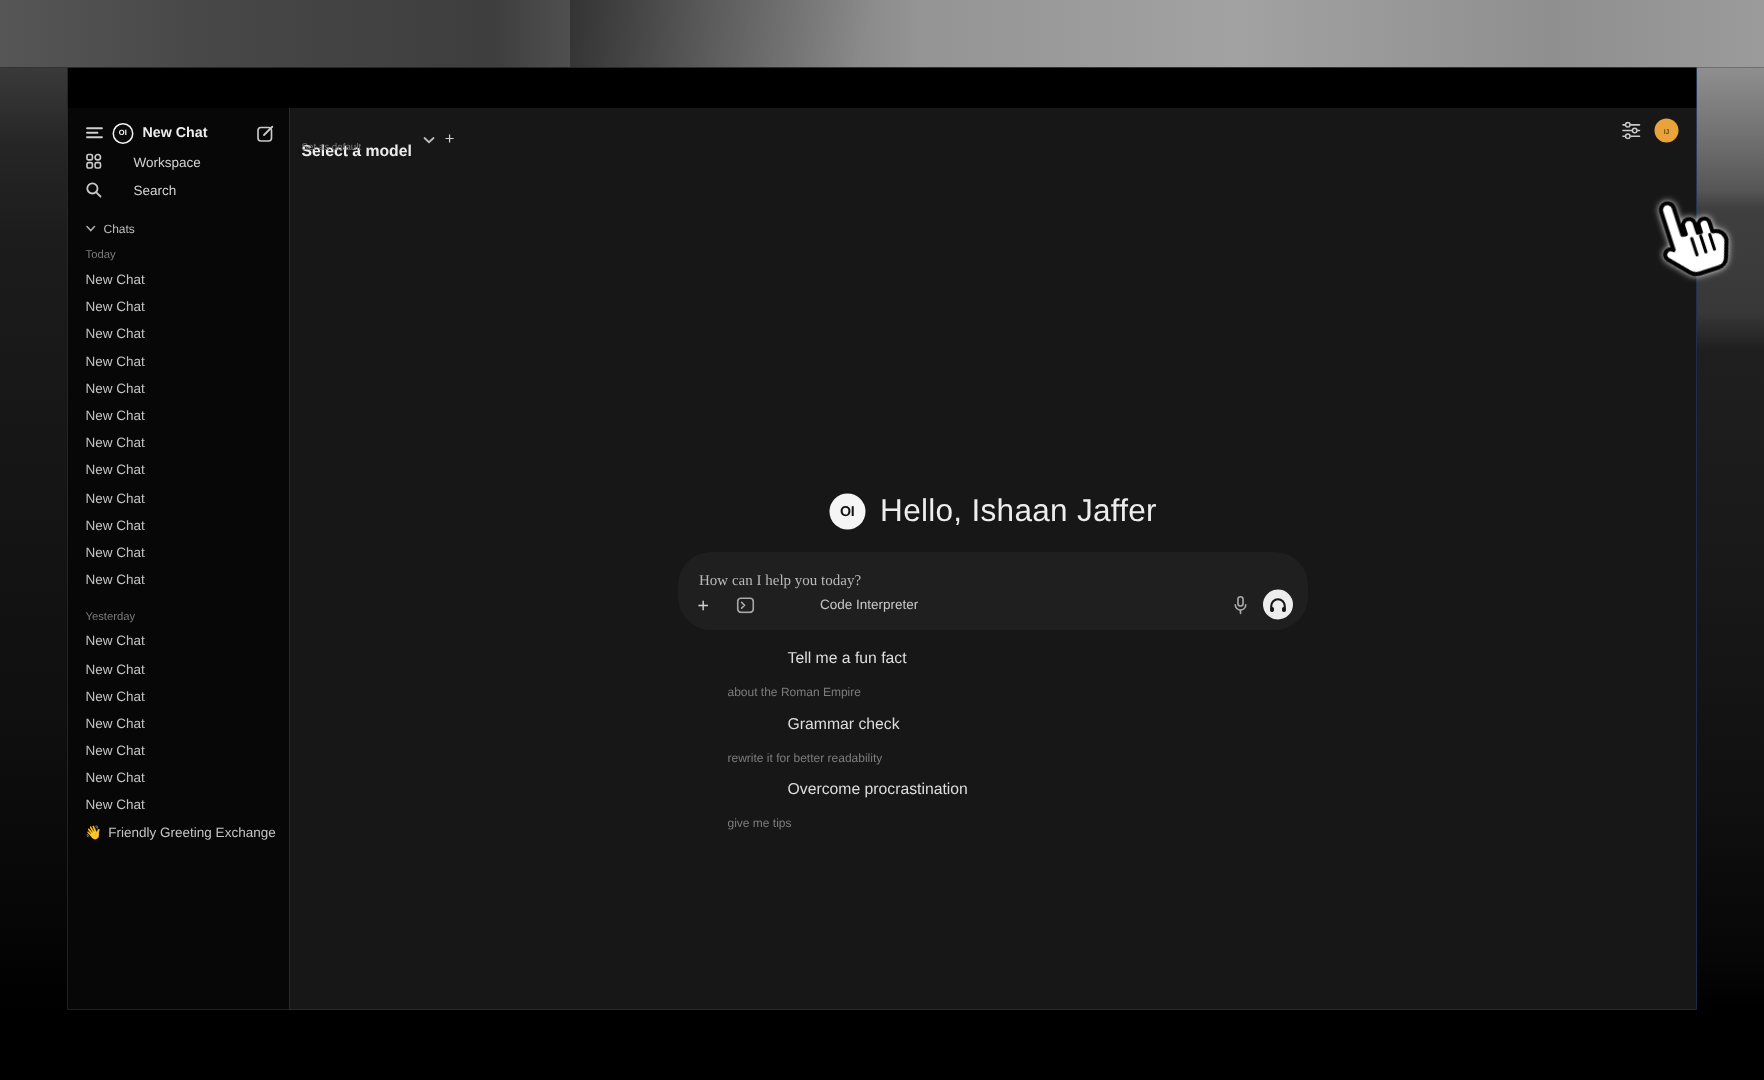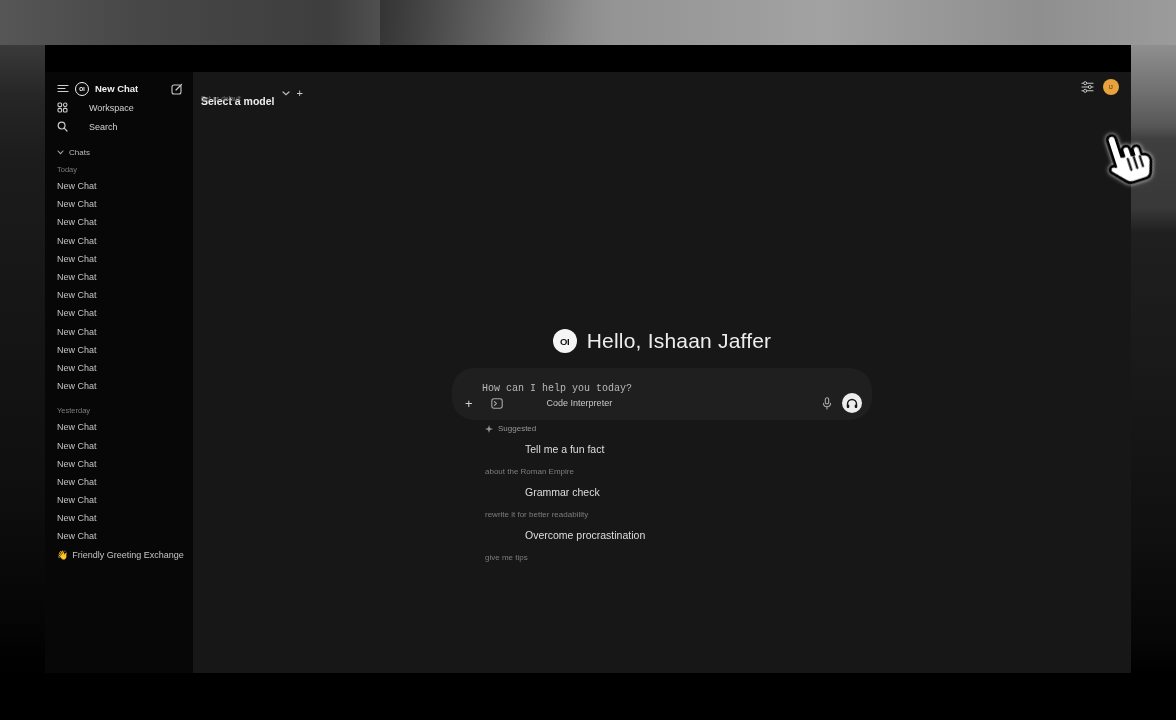--- a/index.html
+++ b/index.html
@@ -50,21 +50,21 @@
 
   
   .hero { position:absolute; left:0; top:257px; width:100%; display:flex; align-items:center; justify-content:center; gap:10px; }
   .hero-logo { width:24px; height:24px; border-radius:50%; background:#f5f5f5; display:flex; align-items:center; justify-content:center;
     color:#111; font-size:9.5px; font-weight:bold; letter-spacing:-.3px; }
   .hero-title { font-size:21px; font-weight:500; color:#ededed; letter-spacing:.2px; }
 
   
   .composer { position:absolute; left:259px; top:296px; width:420px; height:52px; background:#1f1f1f; border-radius:22px; padding:9px 12px 8px 14px; }
   .composer-input { width:100%; background:transparent; border:none; outline:none; color:#d9d9d9; font-size:10px;
-    font-family:Liberation Mono, monospace;margin-left:16px; }
+    font-family:Liberation Serif, serif; }
   .composer-input::placeholder { color:#b9b9b9; opacity:1; }
   .composer-tools { position:absolute; left:0; right:0; bottom:7px; display:flex; align-items:center; padding:0 10px 0 13px; gap:10px; }
   .plus-btn { font-size:13px; color:#d0d0d0; cursor:pointer; line-height:1; }
   .ci-chip { display:flex; align-items:center; gap:6px; cursor:pointer; margin-left:8px; }
   .ci-label { font-size:9px; font-weight:500; color:#c9c9c9;padding-left:38px; }
   .tool-spacer { flex:1; }
   .hp-circle { width:20px; height:20px; border-radius:50%; background:#ededed; display:flex; align-items:center; justify-content:center; cursor:pointer; }
 
   
   .suggested { position:absolute; left:292px; top:352px; width:390px; }
@@ -235,28 +235,20 @@
             <svg width="12" height="11" viewBox="0 0 12 11">
                 <path d="M1.5 9 V6 a4.5 4.5 0 0 1 9 0 V9" fill="none" stroke="#161616" stroke-width="1.4" stroke-linecap="round"></path>
                 <rect x="0.9" y="6.6" width="2.4" height="3.4" rx="1.1" fill="#161616"></rect>
                 <rect x="8.7" y="6.6" width="2.4" height="3.4" rx="1.1" fill="#161616"></rect>
               </svg>
           </span>
         </div>
       </div>
 
       <div class="suggested">
-        <div class="sug-label-row">
-          <span class="icon">
-            <svg width="8" height="8" viewBox="0 0 8 8">
-                <path d="M4 0 L4.9 3.1 8 4 L4.9 4.9 4 8 L3.1 4.9 0 4 L3.1 3.1 Z" fill="#969696"></path>
-              </svg>
-          </span>
-          <span>Suggested</span>
-        </div>
         <div class="sug-item">
           <div class="sug-title">Tell me a fun fact</div>
           <div class="sug-sub">about the Roman Empire</div>
         </div>
         <div class="sug-item">
           <div class="sug-title">Grammar check</div>
           <div class="sug-sub">rewrite it for better readability</div>
         </div>
         <div class="sug-item">
           <div class="sug-title">Overcome procrastination</div>

